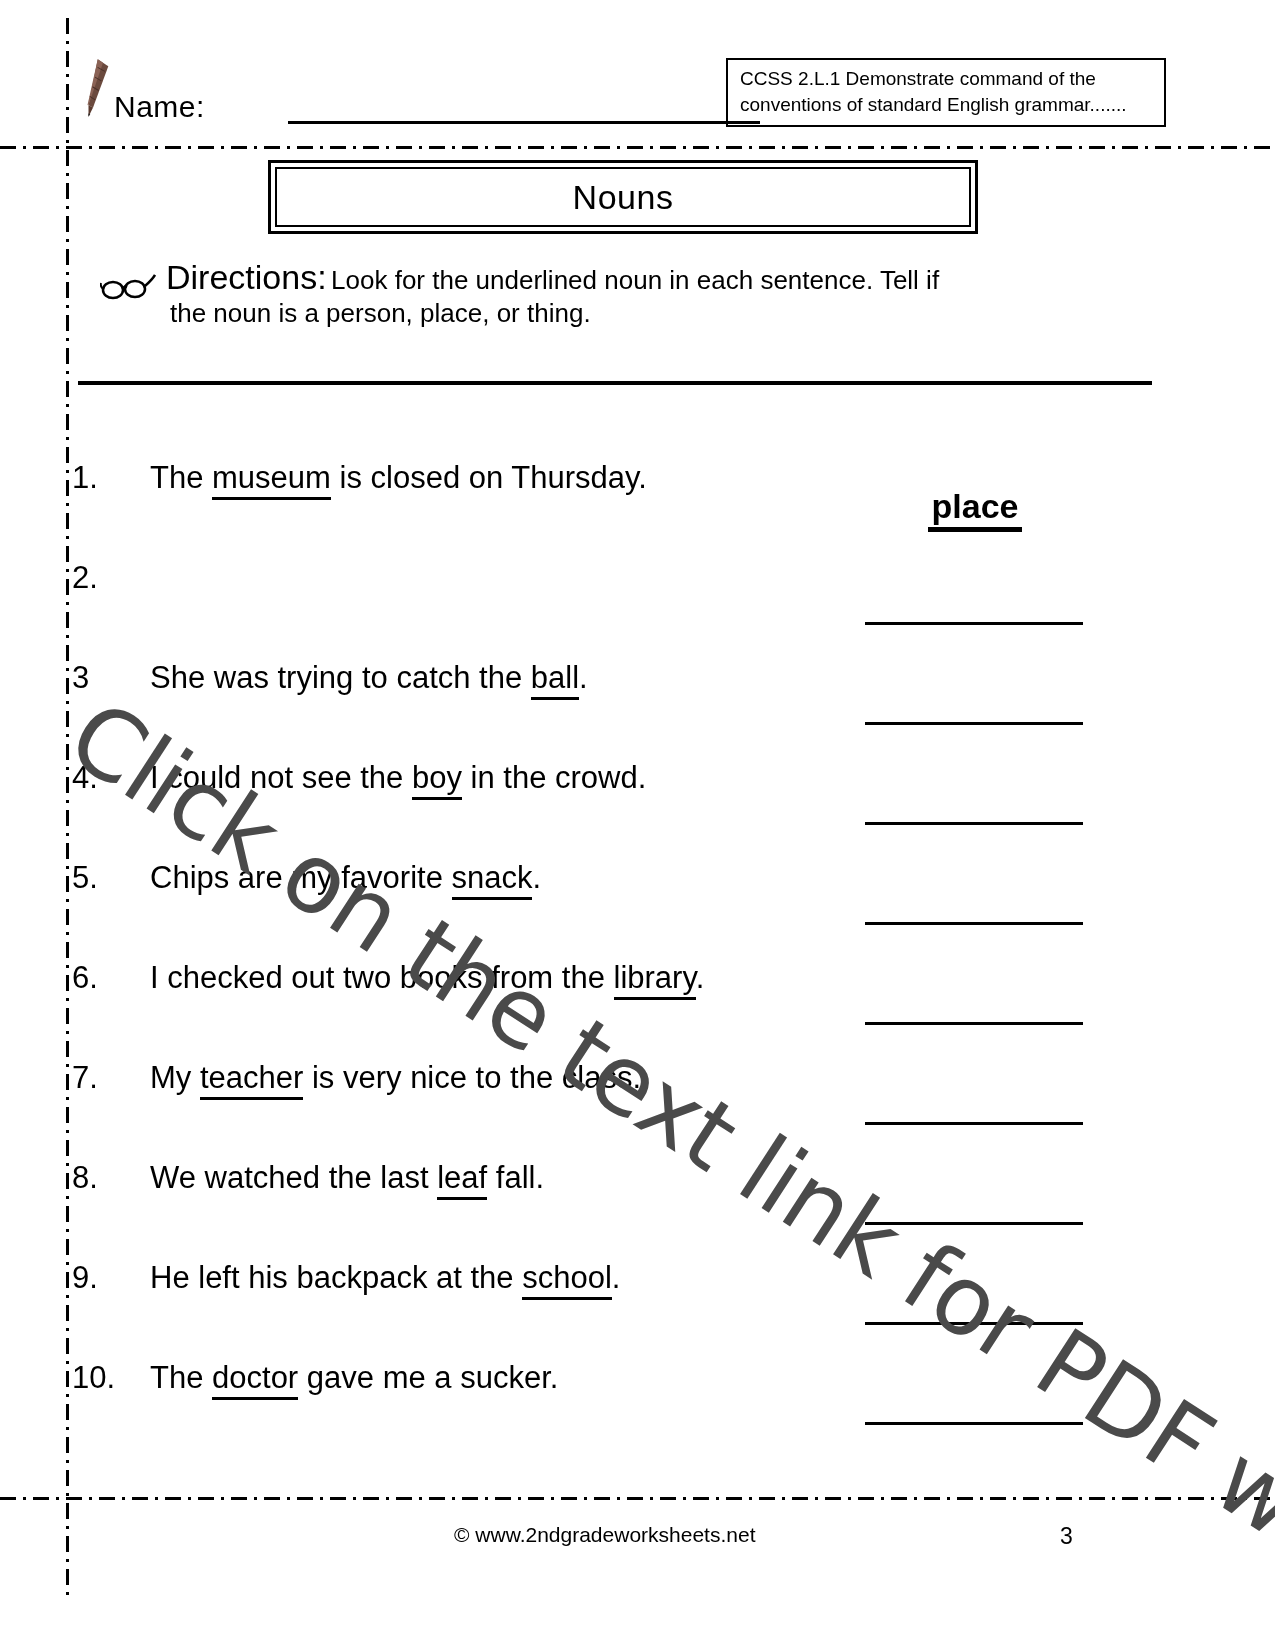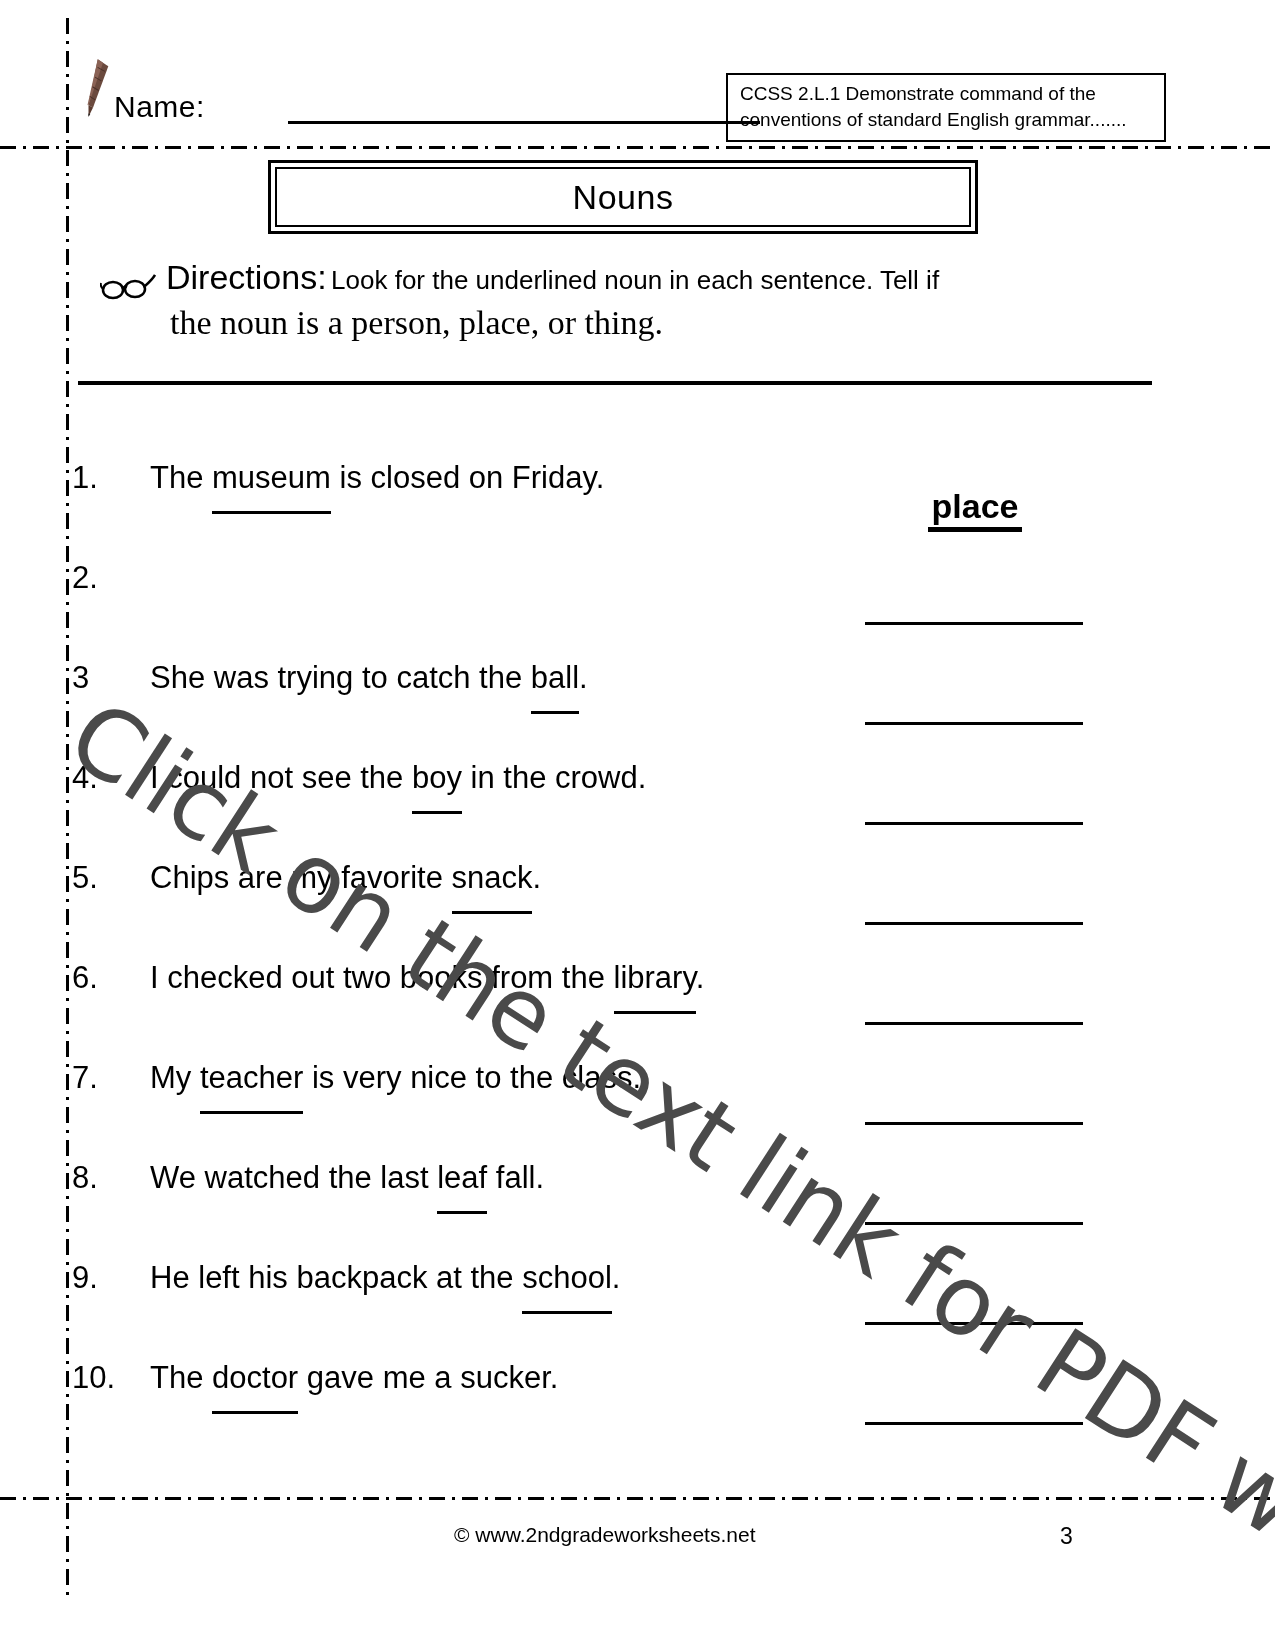--- a/index.html
+++ b/index.html
@@ -99,21 +99,21 @@
     bottom: 8px;
     width: 472px;
     height: 0;
     border-bottom: 3px solid #000;
   }
 
   
   .ccss-box {
     position: absolute;
     left: 726px;
-    top: 73px;
+    top: 58px;
     width: 440px;
     border: 2px solid #000;
     padding: 6px 10px 8px 12px;
     box-sizing: border-box;
     font-size: 19px;
     line-height: 1.35;
   }
 
   
   .title-box {
@@ -169,24 +169,23 @@
   .dir-word {
     font-size: 34px;
     vertical-align: baseline;
   }
   .dir-body {
     font-size: 26px;
   }
   .dir-line2 {
     position: absolute;
     left: 70px;
-    top: 46px;
-    font-size: 34px;
+    top: 40px;
+    font-size: 26px;
     white-space: nowrap;
-    font-family: Liberation Serif, serif;
   }
 
   
   .hr {
     position: absolute;
     left: 78px;
     top: 381px;
     width: 1074px;
     height: 0;
     border-bottom: 4px solid #000;
@@ -214,21 +213,21 @@
   .qtext {
     position: absolute;
     left: 78px;
     top: 0px;
     font-size: 31px;
     white-space: nowrap;
   }
   .qtext u {
     text-decoration: none;
     border-bottom: 3px solid #000;
-    padding-bottom: 16px;
+    padding-bottom: 2px;
   }
   .qanswer {
     position: absolute;
     left: 793px;
     top: 0px;
     width: 220px;
     text-align: center;
     margin-top: 28px;
   }
   .qanswer .ans-text {
@@ -336,21 +335,21 @@
       <span class="dir-body">Look for the underlined noun in each sentence.  Tell if</span>
     </div>
     <div class="dir-line2">the noun is a person, place, or thing.</div>
   </div>
 
   <div class="hr"></div>
 
   <div class="qlist" id="qlist">
       <div class="qrow">
         <span class="qnum">1.</span>
-        <span class="qtext"><span>The </span><u>museum</u><span> is closed on Friday.</span></span>
+        <span class="qtext"><span>The </span><u>museum</u><span> is closed on Thursday.</span></span>
         <span class="qanswer"><span class="ans-text">place</span></span>
       </div>
       <div class="qrow">
         <span class="qnum">2.</span>
         <span class="qanswer">
           <span class="ans-blank"></span>
         </span>
       </div>
       <div class="qrow">
         <span class="qnum">3</span>

